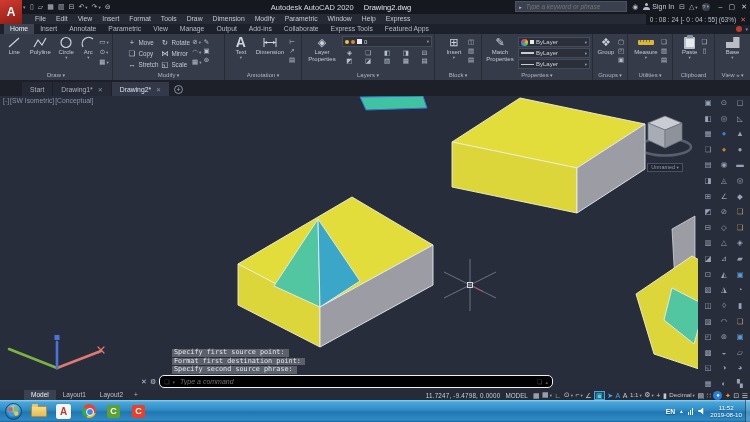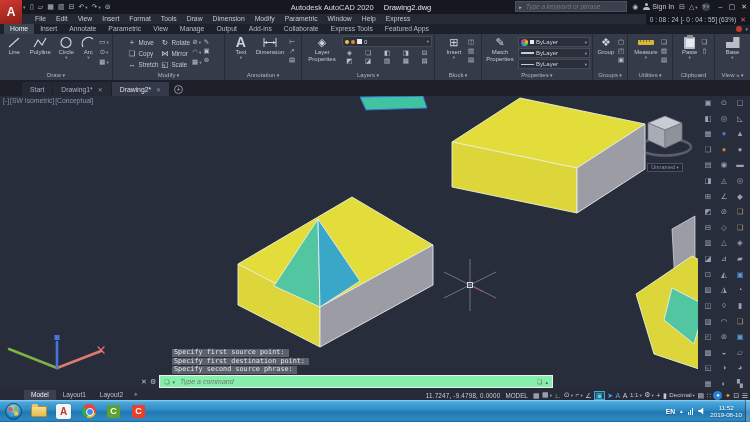--- a/index.html
+++ b/index.html
@@ -8,21 +8,21 @@
        -webkit-font-smoothing:antialiased;}
   #app *{box-sizing:border-box;}
 
   
   .titlebar{position:relative;height:14px;background:#15181f;display:flex;align-items:center;}
   .logo{position:absolute;left:0;top:0;width:22px;height:24px;z-index:6;
         background:linear-gradient(160deg,#d13a30,#8c1d16);display:flex;align-items:center;justify-content:center;
         color:#fff;font-weight:bold;font-size:12px;}
   .logo-caret{position:absolute;left:23px;top:4px;font-size:5px;color:#8a92a2;z-index:6;}
   .qat{display:flex;align-items:center;gap:4px;margin-left:30px;font-size:7px;color:#b6bdc9;}
-  .titlebar .title{position:absolute;left:196px;width:330px;text-align:center;font-size:7.5px;color:#d6dae2;white-space:nowrap;}
+  .titlebar .title{position:absolute;left:176px;width:330px;text-align:center;font-size:7.5px;color:#d6dae2;white-space:nowrap;}
   .titlebar .title .doc{margin-left:10px;color:#e3e6ec;}
   .tright{position:absolute;right:3px;top:1px;display:flex;align-items:center;gap:5px;}
   .searchbox{display:flex;align-items:center;gap:2px;background:#3a404d;border:1px solid #4a5161;
              height:11px;width:112px;padding:0 3px;}
   .searchbox input{flex:1;background:transparent;border:none;outline:none;
                    font-family:"Liberation Sans",sans-serif;font-style:italic;font-size:6.5px;color:#99a1b0;min-width:0;}
   .tico{font-size:7px;color:#b6bdc9;line-height:10px;}
   .signin{display:flex;align-items:center;gap:2px;font-size:7px;color:#c6ccd7;}
   .avatar{width:7px;height:7px;position:relative;}
   .avatar::before{content:"";position:absolute;left:2px;top:0;width:3px;height:3px;border-radius:50%;background:#b6bdc9;}
@@ -101,21 +101,21 @@
   .vclabel{margin:1px auto 0;width:max-content;border:1px solid #4a5160;background:rgba(30,34,44,.6);
            color:#8f96a6;font-size:5.5px;padding:0 3px;line-height:7px;}
   .vclabel::after{content:" ▾";font-size:4.5px;}
   .rtoolbar{position:absolute;right:0;top:0;bottom:0;width:52px;background:#282d3c;display:flex;justify-content:flex-end;gap:2px;padding:2px 3px;}
   .rtcol{width:15px;display:flex;flex-direction:column;align-items:center;justify-content:space-between;}
   .rtcol .gi{font-size:7.5px;line-height:9px;color:#99a1b4;}
   .cmdhistory{position:absolute;left:172px;top:253px;font-family:"DejaVu Sans Mono",monospace;font-size:6.8px;line-height:7.5px;}
   .cmdhistory div{background:rgba(96,101,112,.92);color:#e3e6ea;padding:0 4px 0 2px;width:max-content;margin-bottom:1px;}
   .cmdpalette{position:absolute;left:141px;top:278px;width:412px;height:15px;display:flex;align-items:center;gap:3px;}
   .cmdpalette .pico{font-size:7px;color:#b9c0cc;}
-  .cmdbar{flex:1;height:13px;background:#86efac;border:1px solid #edeff1;border-radius:0;
+  .cmdbar{flex:1;height:13px;background:#000000;border:1px solid #edeff1;border-radius:5px;
           display:flex;align-items:center;gap:3px;padding:0 4px;}
   .cmdbar .dk{color:#565a61;font-size:6px;}
   .cmdbar input{flex:1;border:none;outline:none;background:transparent;min-width:0;
                 font-family:"Liberation Sans",sans-serif;font-style:italic;font-size:7px;color:#6e7378;}
 
   
   .statusbar{height:10px;background:#262b37;display:flex;align-items:center;position:relative;font-size:6.5px;}
   .ltabs{display:flex;margin-left:24px;height:10px;}
   .ltab{padding:0 7px;line-height:10px;color:#b9c0cc;}
   .ltab.active{background:#3b414e;color:#eef0f4;}
@@ -621,21 +621,21 @@
           <span class="gi" style="color: rgb(201, 163, 106);">❏</span>
           <span class="gi" style="color: rgb(91, 155, 213);">▣</span>
           <span class="gi">▱</span>
           <span class="gi">◕</span>
           <span class="gi">▚</span>
         </div>
     </div>
 
     <div class="cmdhistory">
         <div>Specify first source point:</div>
-        <div>Specify first destination point:</div>
+        <div>Format first destination point:</div>
         <div>Specify second source phrase:</div>
       </div>
 
     <div class="cmdpalette">
       <span class="pico">✕</span>
       <span class="pico">⚙</span>
       <div class="cmdbar">
         <span class="dk">❏</span>
         <span class="dk" style="font-size:5px;">▾</span>
         <input placeholder="Type a command" style="">

